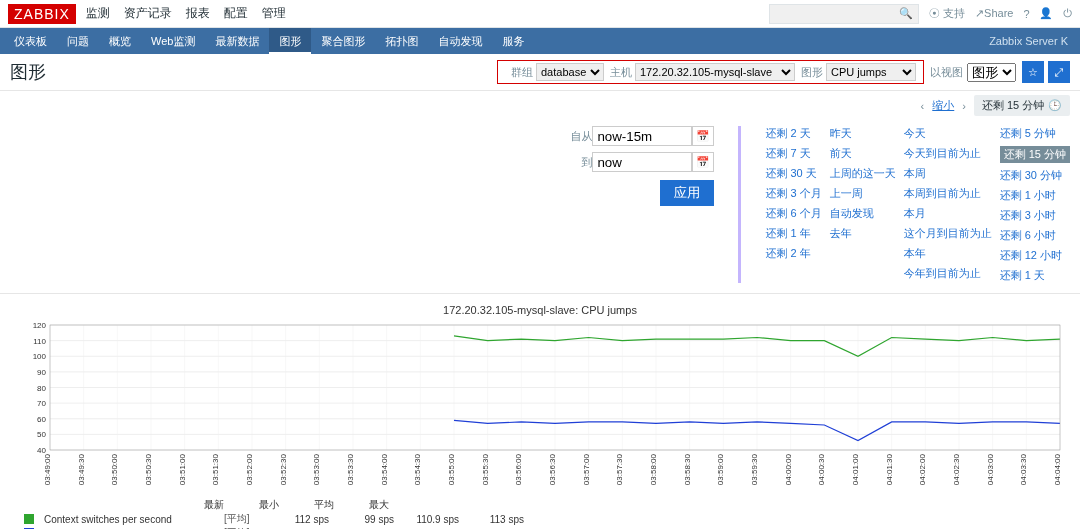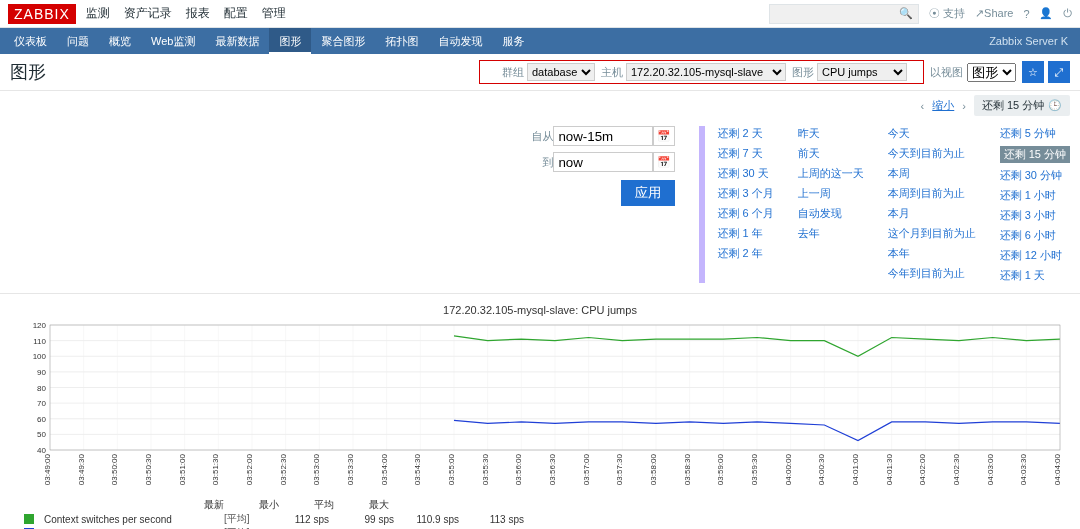--- a/index.html
+++ b/index.html
@@ -13,37 +13,37 @@
 .search-box .sbtn{width:22px;text-align:center;color:#768d99}
 .subnav{height:26px;background:#3b5998;background:linear-gradient(#3c5a99,#3c5a99);background:#4C7EBD;background:#3d6fb0}
 .subnav{background:#4a7ab8;background:#3a6ea5;background:#3d6fb4}
 .subnav{background:#3d6fa8;display:flex;align-items:center;padding:12px 4px;color:#fff}
 .subnav{background:#3c6ea3}
 .subnav a{color:#fff;text-decoration:none;padding:0 10px;height:26px;line-height:26px;font-size:11px}
 .subnav a.active{background:#2f5a88;border-bottom:2px solid #fff}
 .subnav .srv{margin-left:auto;padding-right:8px;font-size:11px;color:#cfe0ef}
 .titlebar{display:flex;align-items:center;padding:6px 10px;border-bottom:1px solid #e6e6e6}
 .titlebar h1{font-size:18px;font-weight:normal;color:#1f2c33}
-.sel-wrap{display:flex;align-items:center;margin-left:auto;font-size:11px;border:1px solid #d40000;padding:2px 16px}
+.sel-wrap{display:flex;align-items:center;margin-left:auto;font-size:11px;border:1px solid #d40000;padding:2px 7px}
 .sel-wrap label{margin:0 3px 0 6px;color:#768d99}
 .sel-wrap select{font-size:11px;border:1px solid #ccc;height:18px}
 .titlebar .btn-star{width:22px;height:22px;background:#1f6fd0;color:#fff;margin-left:6px;display:flex;align-items:center;justify-content:center}
 .titlebar .btn-full{width:22px;height:22px;background:#1f6fd0;color:#fff;margin-left:4px;display:flex;align-items:center;justify-content:center}
 .views{margin-left:6px;color:#768d99}
 .timestrip{display:flex;justify-content:flex-end;align-items:center;gap:8px;padding:4px 10px;color:#768d99}
 .timestrip .pill{background:#eaeef0;padding:3px 8px;border-radius:2px;color:#1f2c33;display:flex;align-items:center;gap:4px}
 .timepanel{display:flex;padding:6px 10px 10px;border-bottom:1px solid #e6e6e6}
 .timepanel .left{flex:1;display:flex;justify-content:flex-end;padding-right:24px}
 .timeform{text-align:right}
 .timeform .row{display:flex;align-items:center;justify-content:flex-end;margin-bottom:6px;}
 .timeform .row label{color:#768d99;width:40px;text-align:right}
 .timeform input{width:100px;height:20px;border:1px solid #ccc;padding:0 4px}
 .timeform .cal{width:22px;height:20px;border:1px solid #ccc;display:flex;align-items:center;justify-content:center;color:#768d99}
 .timeform .apply{background:#1f6fd0;color:#fff;border:none;padding:4px 14px;margin-top:2px;cursor:pointer}
-.timepanel .right{border-left:6px solid #c4b5fd;padding-left:12px;display:flex;gap:24px}
+.timepanel .right{border-left:3px solid #c4b5fd;padding-left:24px;display:flex;gap:8px}
 .timepanel .col{display:flex;flex-direction:column;gap:5px}
 .timepanel .col a{color:#1f6fd0;text-decoration:none;font-size:11px;white-space:nowrap}
 .timepanel .col a.sel{background:#768d99;color:#fff;padding:1px 4px}
 .chartbox{padding:10px}
 .chart-title{text-align:center;color:#333;font-size:11px;margin-bottom:4px}
 .legend{padding:6px 14px;font-family:monospace;font-size:10px;color:#333}
 .legend .hdr{margin-left:180px;display:inline-block}
 .legend .hdr span{display:inline-block;width:55px;text-align:left}
 .legend .row{display:flex;align-items:center;gap:10px}
 .legend .sw{width:10px;height:10px;display:inline-block}

